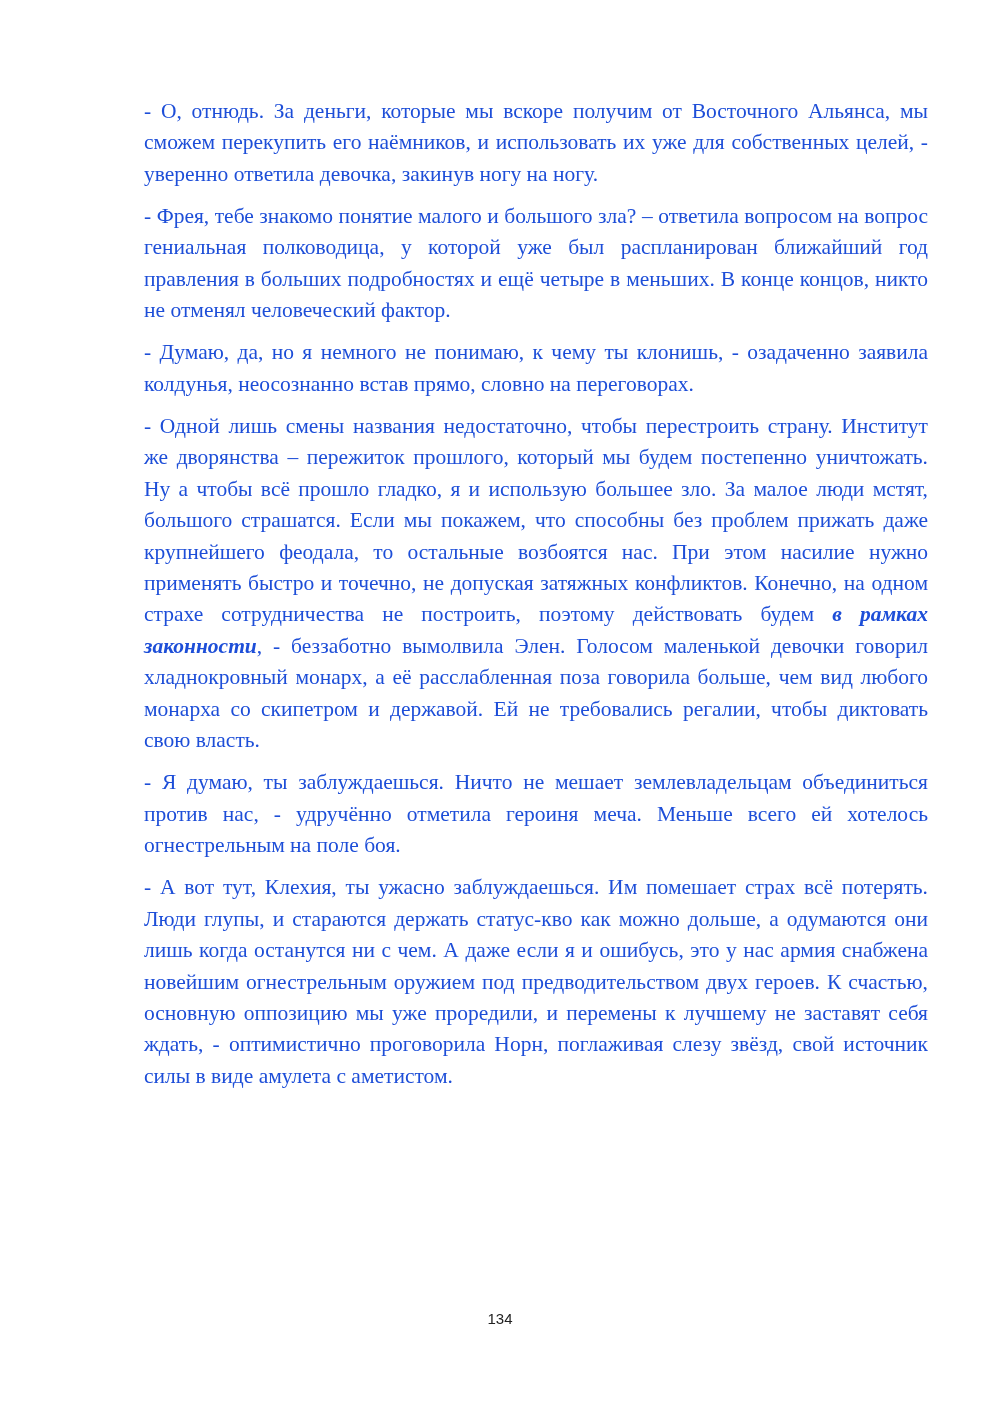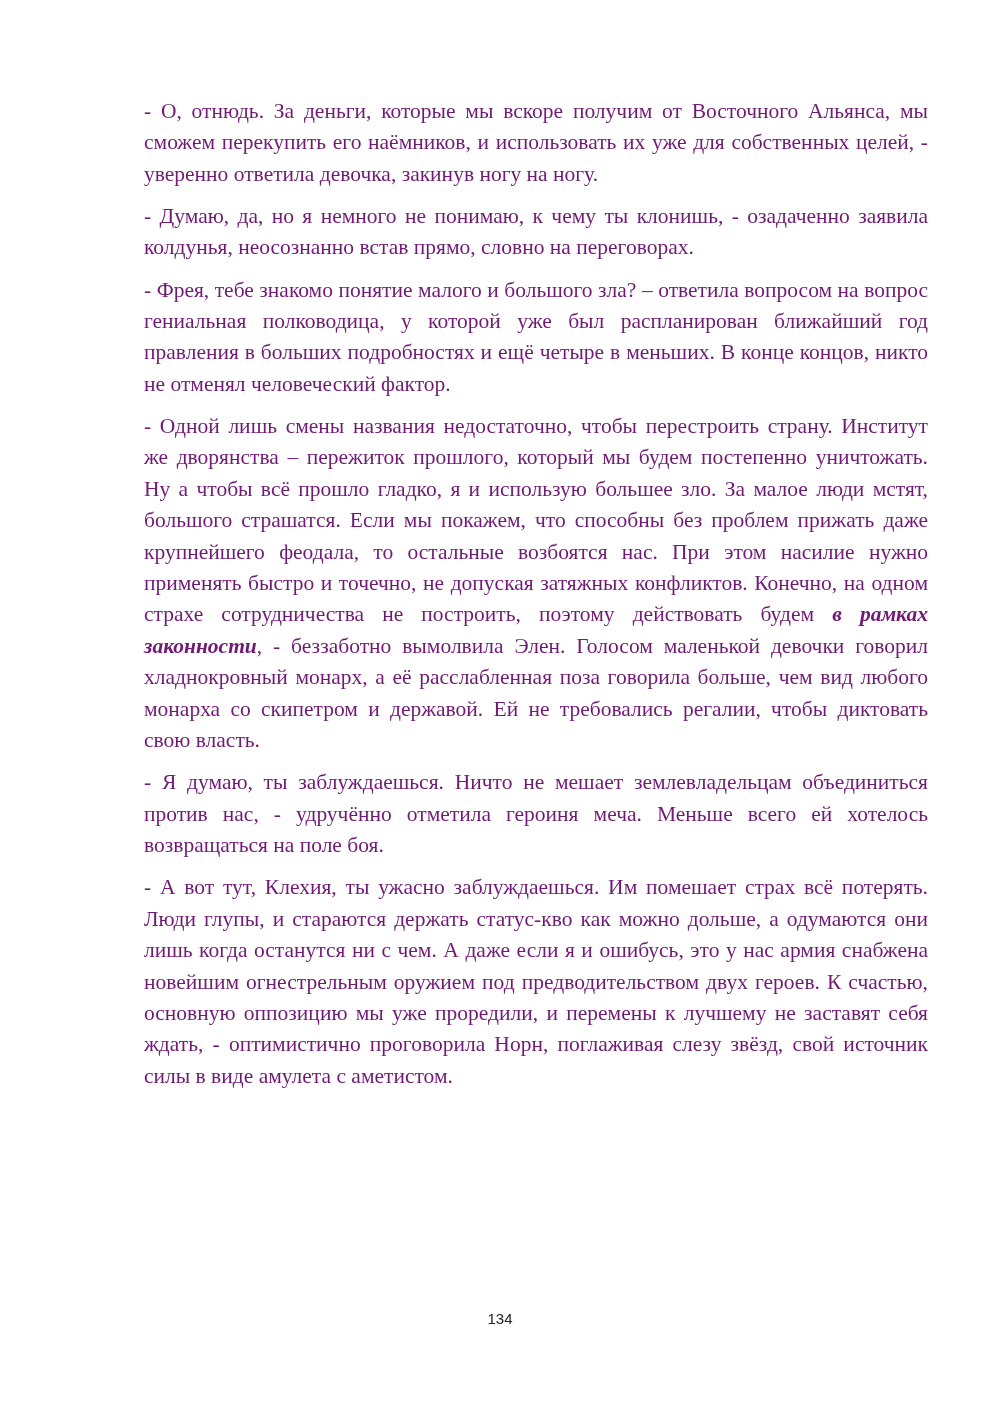--- a/index.html
+++ b/index.html
@@ -5,21 +5,21 @@
   html, body { margin: 0; padding: 0; background: #ffffff; }
   body { width: 1000px; height: 1414px; position: relative; overflow: hidden; }
   .page {
     position: absolute;
     left: 144px;
     top: 96px;
     width: 784px;
     font-family: "Liberation Serif", serif;
     font-size: 21.5px;
     line-height: 31.4px;
-    color: #701a75;
+    color: #1d4ed8;
   }
   .para {
     margin: 0 0 10.8px 0;
     text-align: justify;
     text-align-last: left;
   }
   .emph { font-weight: bold; font-style: italic; }
   .page-number {
     position: absolute;
     left: 0; right: 0;
@@ -28,20 +28,20 @@
     font-family: "Liberation Sans", sans-serif;
     font-size: 15px;
     color: #222;
   }
 </style>
 </head>
 <body>
 
 <div class="page">
   <p class="para">- О, отнюдь. За деньги, которые мы вскоре получим от Восточного Альянса, мы сможем перекупить его наёмников, и использовать их уже для собственных целей, - уверенно ответила девочка, закинув ногу на ногу.</p>
+  <p class="para">- Фрея, тебе знакомо понятие малого и большого зла? – ответила вопросом на вопрос гениальная полководица, у которой уже был распланирован ближайший год правления в больших подробностях и ещё четыре в меньших. В конце концов, никто не отменял человеческий фактор.</p>
   <p class="para">- Думаю, да, но я немного не понимаю, к чему ты клонишь, - озадаченно заявила колдунья, неосознанно встав прямо, словно на переговорах.</p>
-  <p class="para">- Фрея, тебе знакомо понятие малого и большого зла? – ответила вопросом на вопрос гениальная полководица, у которой уже был распланирован ближайший год правления в больших подробностях и ещё четыре в меньших. В конце концов, никто не отменял человеческий фактор.</p>
   <p class="para"><span>- Одной лишь смены названия недостаточно, чтобы перестроить страну. Институт же дворянства – пережиток прошлого, который мы будем постепенно уничтожать. Ну а чтобы всё прошло гладко, я и использую большее зло. За малое люди мстят, большого страшатся. Если мы покажем, что способны без проблем прижать даже крупнейшего феодала, то остальные возбоятся нас. При этом насилие нужно применять быстро и точечно, не допуская затяжных конфликтов. Конечно, на одном страхе сотрудничества не построить, поэтому действовать будем </span><span class="emph">в рамках законности</span><span>, - беззаботно вымолвила Элен. Голосом маленькой девочки говорил хладнокровный монарх, а её расслабленная поза говорила больше, чем вид любого монарха со скипетром и державой. Ей не требовались регалии, чтобы диктовать свою власть.</span></p>
-  <p class="para">- Я думаю, ты заблуждаешься. Ничто не мешает землевладельцам объединиться против нас, - удручённо отметила героиня меча. Меньше всего ей хотелось возвращаться на поле боя.</p>
+  <p class="para">- Я думаю, ты заблуждаешься. Ничто не мешает землевладельцам объединиться против нас, - удручённо отметила героиня меча. Меньше всего ей хотелось огнестрельным на поле боя.</p>
   <p class="para">- А вот тут, Клехия, ты ужасно заблуждаешься. Им помешает страх всё потерять. Люди глупы, и стараются держать статус-кво как можно дольше, а одумаются они лишь когда останутся ни с чем. А даже если я и ошибусь, это у нас армия снабжена новейшим огнестрельным оружием под предводительством двух героев. К счастью, основную оппозицию мы уже проредили, и перемены к лучшему не заставят себя ждать, - оптимистично проговорила Норн, поглаживая слезу звёзд, свой источник силы в виде амулета с аметистом.</p>
 </div>
 
 <div class="page-number">134</div>
 
 </body></html>

